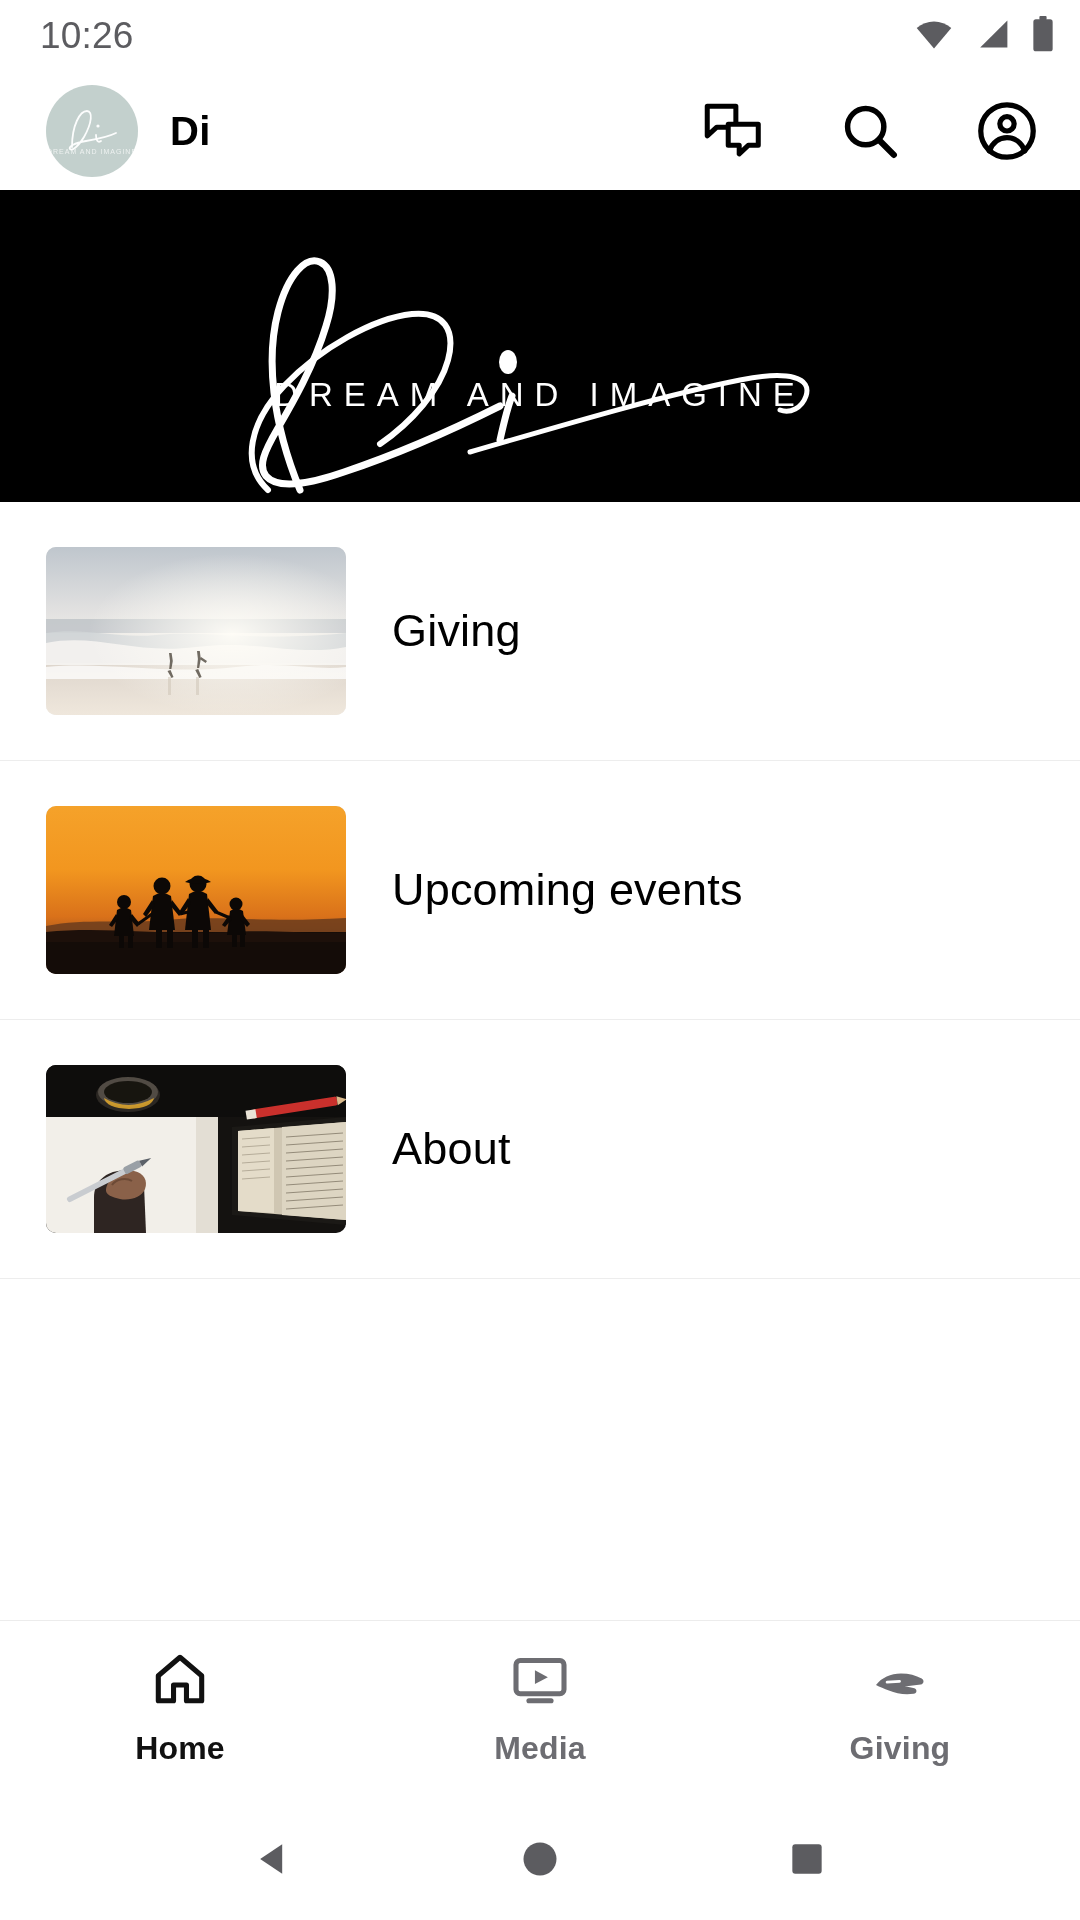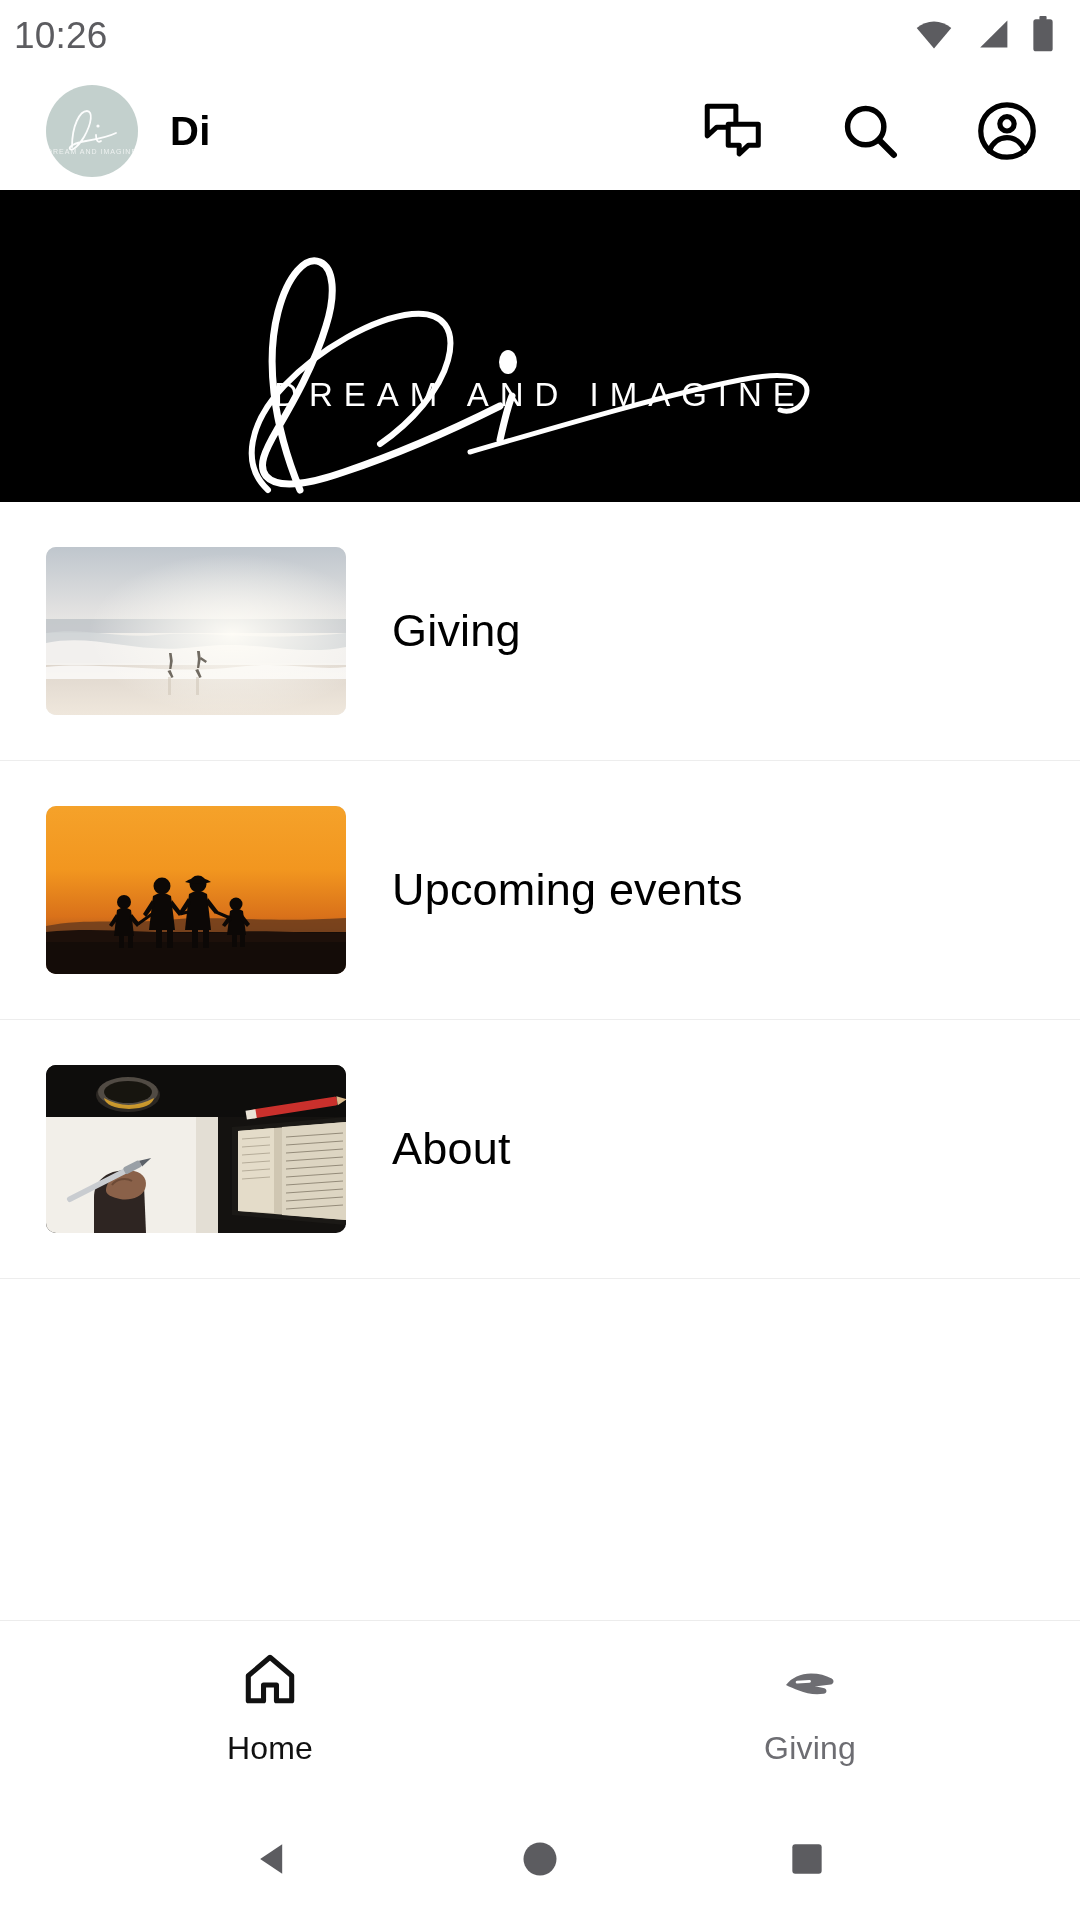--- a/index.html
+++ b/index.html
@@ -8,21 +8,21 @@
     background:#ffffff;
     font-family:"Liberation Sans", sans-serif;
     overflow:hidden;
   }
   .phone { width:1080px; height:1920px; position:relative; display:flex; flex-direction:column; background:#fff; }
 
   
   .statusbar {
     height:72px; flex:0 0 72px;
     display:flex; align-items:center; justify-content:space-between;
-    padding:0 26px 0 14px;
+    padding:0 26px 0 40px;
   }
   .status-time { font-size:37px; color:#5c5c60; letter-spacing:.2px; }
   .status-icons { display:flex; align-items:center; gap:20px; }
 
   
   .appbar {
     height:118px; flex:0 0 118px;
     display:flex; align-items:center;
     padding:0 34px 0 46px;
     background:#fff;
@@ -90,21 +90,21 @@
     background:#fff;
     display:flex; align-items:flex-start;
   }
   .tab {
     flex:1 1 0; height:100%;
     display:flex; flex-direction:column; align-items:center;
     padding-top:28px; gap:17px;
   }
   .tab-label { font-size:32px; letter-spacing:.2px; }
   .tab.active .tab-label { color:#111; }
-  .tab .tab-label { color:#6d6d72; }
+  .tab .tab-label { color:#6d6d72;font-weight:bold; }
 
   
   .sysnav {
     flex:0 0 118px; height:118px;
     background:#fff;
     display:flex; align-items:center; justify-content:space-around;
     padding:0 140px;
   }
   .sysnav-btn { display:flex; align-items:center; justify-content:center; width:80px; height:80px; }
 </style>
@@ -361,20 +361,30 @@
 
     <div class="tab active">
       <span>
         <svg width="60" height="60" viewBox="0 0 26 26">
           <path d="M3.6 11.6 L13 3.6 L22.4 11.6 L22.4 22.4 L15.8 22.4 L15.8 15.6 L10.2 15.6 L10.2 22.4 L3.6 22.4 Z" fill="none" stroke="#111" stroke-width="2.2" stroke-linejoin="round"></path>
         </svg>
       </span>
       <span class="tab-label">Home</span>
     </div>
 
+    <div class="tab">
+      <span>
+        <svg width="60" height="60" viewBox="0 0 26 26">
+          <rect x="2.6" y="5.0" width="20.8" height="14.4" rx="1.8" fill="none" stroke="#6d6d72" stroke-width="2.2"></rect>
+          <path d="M10.8 9.2 L16.4 12.2 L10.8 15.2 Z" fill="#6d6d72"></path>
+          <line x1="8.2" y1="22.4" x2="17.8" y2="22.4" stroke="#6d6d72" stroke-width="2.2" stroke-linecap="round"></line>
+        </svg>
+      </span>
+      <span class="tab-label">Media</span>
+    </div>
 
 
     <div class="tab">
       <span>
         <svg width="60" height="60" viewBox="0 0 26 26">
           <path d="M2.6 15.6 C5.0 12.4 9.0 10.6 13.4 10.6 C17.0 10.6 19.8 11.4 22.4 12.8 C23.6 13.5 23.4 15.2 22.0 15.4 L15.0 16.2 C16.6 16.4 18.0 16.6 19.2 17.0 C20.6 17.5 20.4 19.2 18.9 19.4 C15.2 19.9 11.4 19.4 8.2 18.0 C6.2 17.2 4.2 16.4 2.6 15.6 Z" fill="#6d6d72"></path>
           <path d="M7.4 14.4 L12.8 14.0" stroke="#ffffff" stroke-width="1.2" stroke-linecap="round"></path>
         </svg>
       </span>
       <span class="tab-label">Giving</span>

